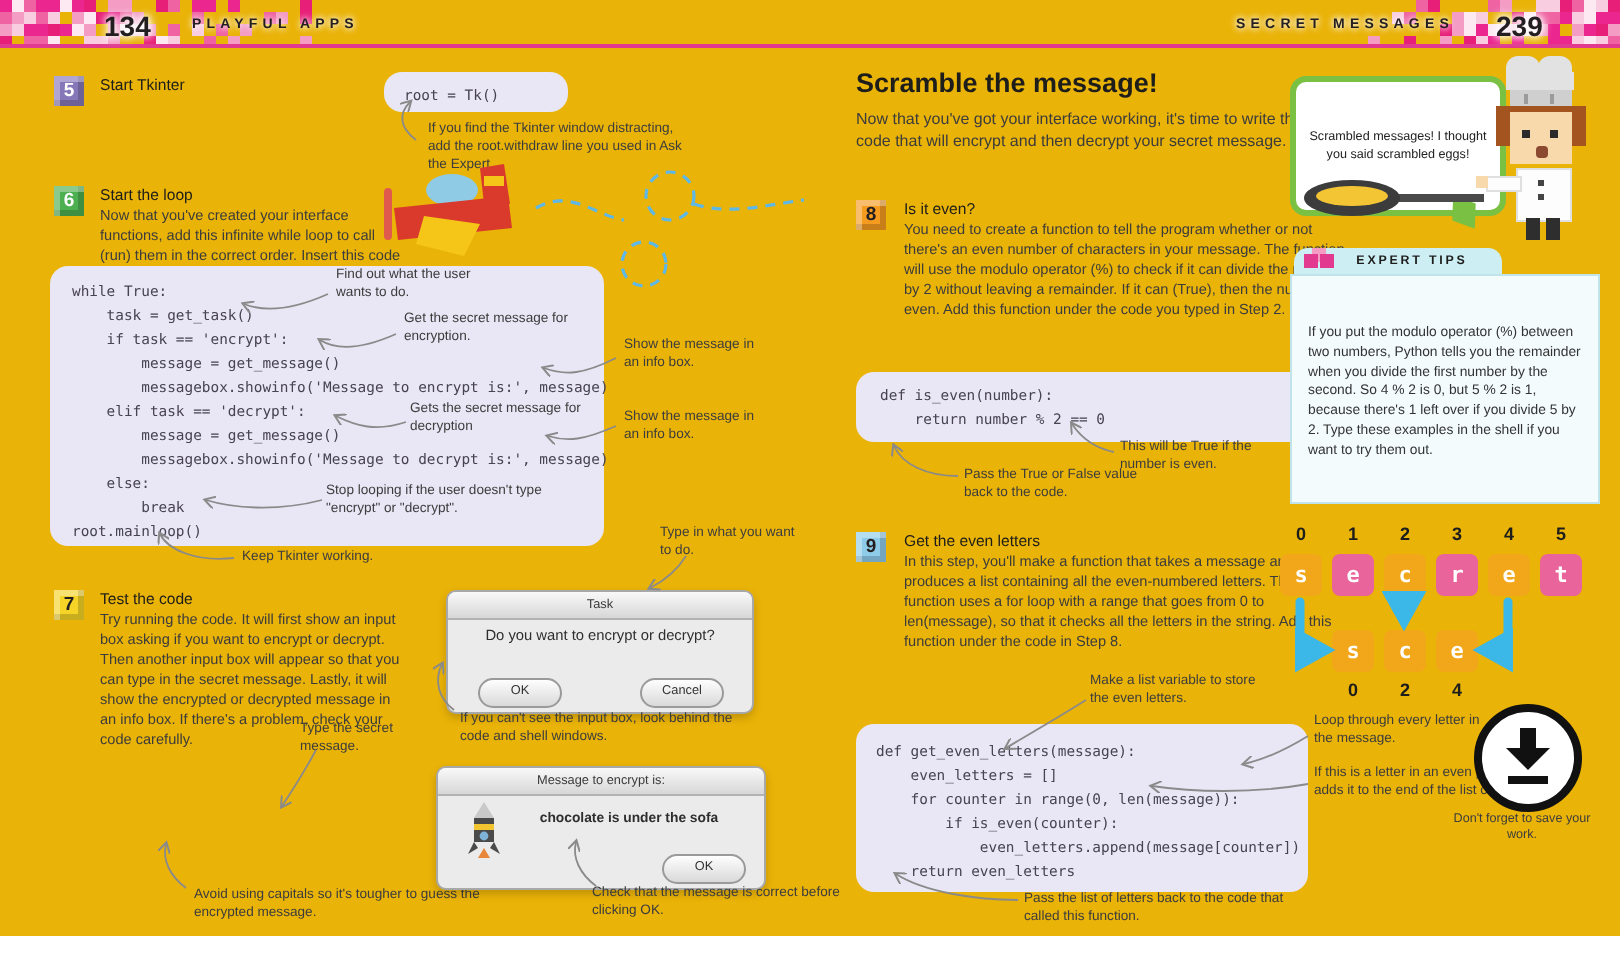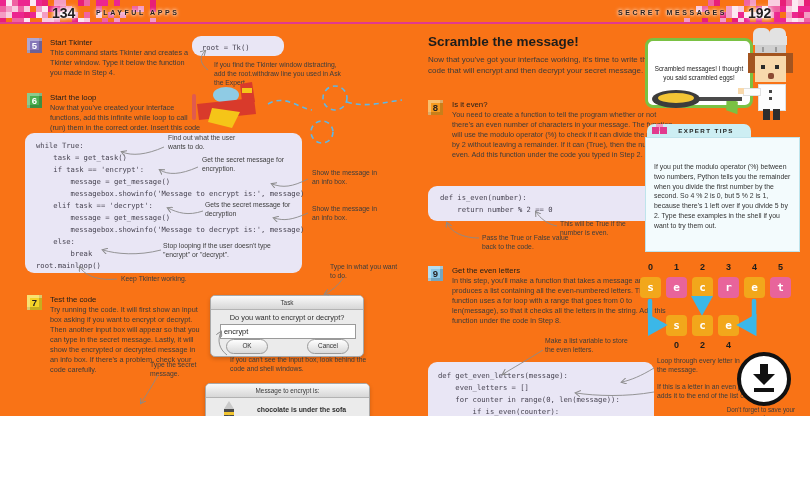--- a/index.html
+++ b/index.html
@@ -1,36 +1,36 @@
 <!DOCTYPE html>
 <html><head>
 <meta charset="utf-8">
 <style>
   html,body{margin:0;padding:0;background:#ffffff;}
-  #spread{position:relative;width:810px;height:416px;background:#f97316;overflow:hidden;
+  #spread{position:relative;width:810px;height:468px;background:#eab308;overflow:hidden;
           font-family:"Liberation Sans",sans-serif;color:#3b3b3b;}
   .abs{position:absolute;}
   
   .page-num{font-size:14px;font-weight:800;color:#231f20;text-shadow:0 0 3px #fff,0 0 5px #fff,0 0 6px #fff;}
   .section-title{font-size:7px;font-weight:700;letter-spacing:2.6px;color:#231f20;text-shadow:0 0 3px #fff,0 0 4px #fff;}
   .rule{position:absolute;left:0;top:22px;width:810px;height:2px;background:#e23a8e;}
   
   .badge{position:absolute;width:15px;height:15px;text-align:center;line-height:15px;font-size:9.5px;font-weight:700;
          box-shadow:inset 3px 3px 0 rgba(255,255,255,.35), inset -3px -3px 0 rgba(0,0,0,.18);}
   .step-title{position:absolute;font-size:7.8px;font-weight:400;color:#1d1d1b;}
   .step-body{position:absolute;font-size:7.3px;line-height:1.38;color:#3c3c3c;}
   .heading{position:absolute;font-size:13.5px;font-weight:700;color:#1d1d1b;}
   .intro{position:absolute;font-size:8px;line-height:1.4;color:#3c3c3c;}
   
   .codebox{position:absolute;background:#e9e6f5;border-radius:9px;}
   .code{position:absolute;margin:0;font-family:"DejaVu Sans Mono",monospace;font-size:7.2px;line-height:12px;color:#474351;white-space:pre;}
   
   .ann{position:absolute;font-size:6.8px;line-height:1.32;color:#3d3d3d;}
   
-  .dialog{position:absolute;background:#ebebeb;border:1px solid #a8a8a8;border-radius:5px;box-shadow:0 2px 4px rgba(0,0,0,.18);}
+  .dialog{position:absolute;background:#ebebeb;border:1px solid #a8a8a8;border-radius:5px;box-shadow:0 2px 4px rgba(0,0,0,.18);margin-left:13px;}
   .dialog-title{position:absolute;left:0;top:0;right:0;height:13px;background:linear-gradient(#f9f9f9,#d7d7d7);
                 border-bottom:1px solid #b3b3b3;border-radius:4px 4px 0 0;text-align:center;font-size:6.4px;line-height:13px;color:#3a3a3a;}
   .dialog-input{position:absolute;background:#fff;border:1px solid #9a9a9a;font-size:7.4px;line-height:11px;padding:1px 3px;color:#222;}
   .dialog-btn{position:absolute;width:40px;height:13px;border:1px solid #9a9a9a;border-radius:8px;
               background:linear-gradient(#fefefe,#d9d9d9);font-size:6.4px;text-align:center;line-height:12px;color:#333;}
   .dialog-text{position:absolute;font-size:7.4px;color:#2e2e2e;}
   
   .tips-tab{position:absolute;background:#cdeef3;border-radius:7px 7px 0 0;font-size:6.2px;font-weight:700;letter-spacing:1.4px;color:#1d1d1b;
             text-align:center;line-height:13px;}
   .tips-box{position:absolute;background:#f3fbfd;border:1px solid #bfe4ec;}
@@ -166,25 +166,24 @@
       <div style="position: absolute; width: 6px; height: 6px; left: 156px; top: 18px; background: rgb(249, 205, 224);"></div>
       <div style="position: absolute; width: 6px; height: 6px; left: 162px; top: 18px; background: rgb(252, 233, 242);"></div>
       <div style="position: absolute; width: 6px; height: 6px; left: 168px; top: 18px; background: rgb(249, 205, 224);"></div>
       <div style="position: absolute; width: 6px; height: 6px; left: 174px; top: 18px; background: rgb(239, 99, 162);"></div>
     </div>
   <div class="rule"></div>
 
   <div class="abs page-num" style="left:52px;top:5px;">134</div>
   <div class="abs section-title" style="left:96px;top:9px;">PLAYFUL APPS</div>
   <div class="abs section-title" style="left:618px;top:9px;">SECRET MESSAGES</div>
-  <div class="abs page-num" style="left:748px;top:5px;">192</div>
+  <div class="abs page-num" style="left:748px;top:5px;">239</div>
 
   <div class="badge" style="left:27px;top:38px;background:#8677b8;color:#fff;">5</div>
   <div class="step-title" style="left:50px;top:38px;">Start Tkinter</div>
-  <div class="step-body" style="left:50px;top:48px;width:148px;">This command starts Tkinter and creates a Tkinter window. Type it below the function you made in Step 4.</div>
 
   <div class="codebox" style="left:192px;top:36px;width:92px;height:20px;"></div>
   <pre class="code" style="left:202px;top:42px;">root = Tk()</pre>
   <div class="ann" style="left:214px;top:61px;width:128px;">If you find the Tkinter window distracting, add the root.withdraw line you used in Ask the Expert.</div>
 
   <div class="badge" style="left:27px;top:93px;background:#4caf50;color:#fff;">6</div>
   <div class="step-title" style="left:50px;top:93px;">Start the loop</div>
   <div class="step-body" style="left:50px;top:103px;width:152px;">Now that you've created your interface functions, add this infinite while loop to call (run) them in the correct order. Insert this code under the command you typed in Step 5.</div>
 
   <svg class="abs" style="left:190px;top:78px;" width="215" height="72" viewBox="0 0 215 72">
@@ -223,21 +222,20 @@
 
   <div class="badge" style="left:27px;top:295px;background:#f5d327;color:#231f20;">7</div>
   <div class="step-title" style="left:50px;top:295px;">Test the code</div>
   <div class="step-body" style="left:50px;top:305px;width:150px;">Try running the code. It will first show an input box asking if you want to encrypt or decrypt. Then another input box will appear so that you can type in the secret message. Lastly, it will show the encrypted or decrypted message in an info box. If there's a problem, check your code carefully.</div>
 
   <div class="ann" style="left:330px;top:263px;width:70px;">Type in what you want to do.</div>
 
   <div class="dialog" style="left:210px;top:295px;width:152px;height:60px;">
     <div class="dialog-title">Task</div>
     <div class="dialog-text" style="left:0;top:17px;width:152px;text-align:center;">Do you want to encrypt or decrypt?</div>
-    <div class="dialog-input" style="left:9px;top:28px;width:128px;">encrypt</div>
     <div class="dialog-btn" style="left:15px;top:43px;">OK</div>
     <div class="dialog-btn" style="left:96px;top:43px;">Cancel</div>
   </div>
   <div class="ann" style="left:230px;top:356px;width:152px;">If you can't see the input box, look behind the code and shell windows.</div>
   <div class="ann" style="left:150px;top:361px;width:70px;">Type the secret message.</div>
 
   <div class="ann" style="left:97px;top:444px;width:152px;">Avoid using capitals so it's tougher to guess the encrypted message.</div>
 
   <div class="dialog" style="left:205px;top:383px;width:163px;height:60px;">
     <div class="dialog-title">Message to encrypt is:</div>

